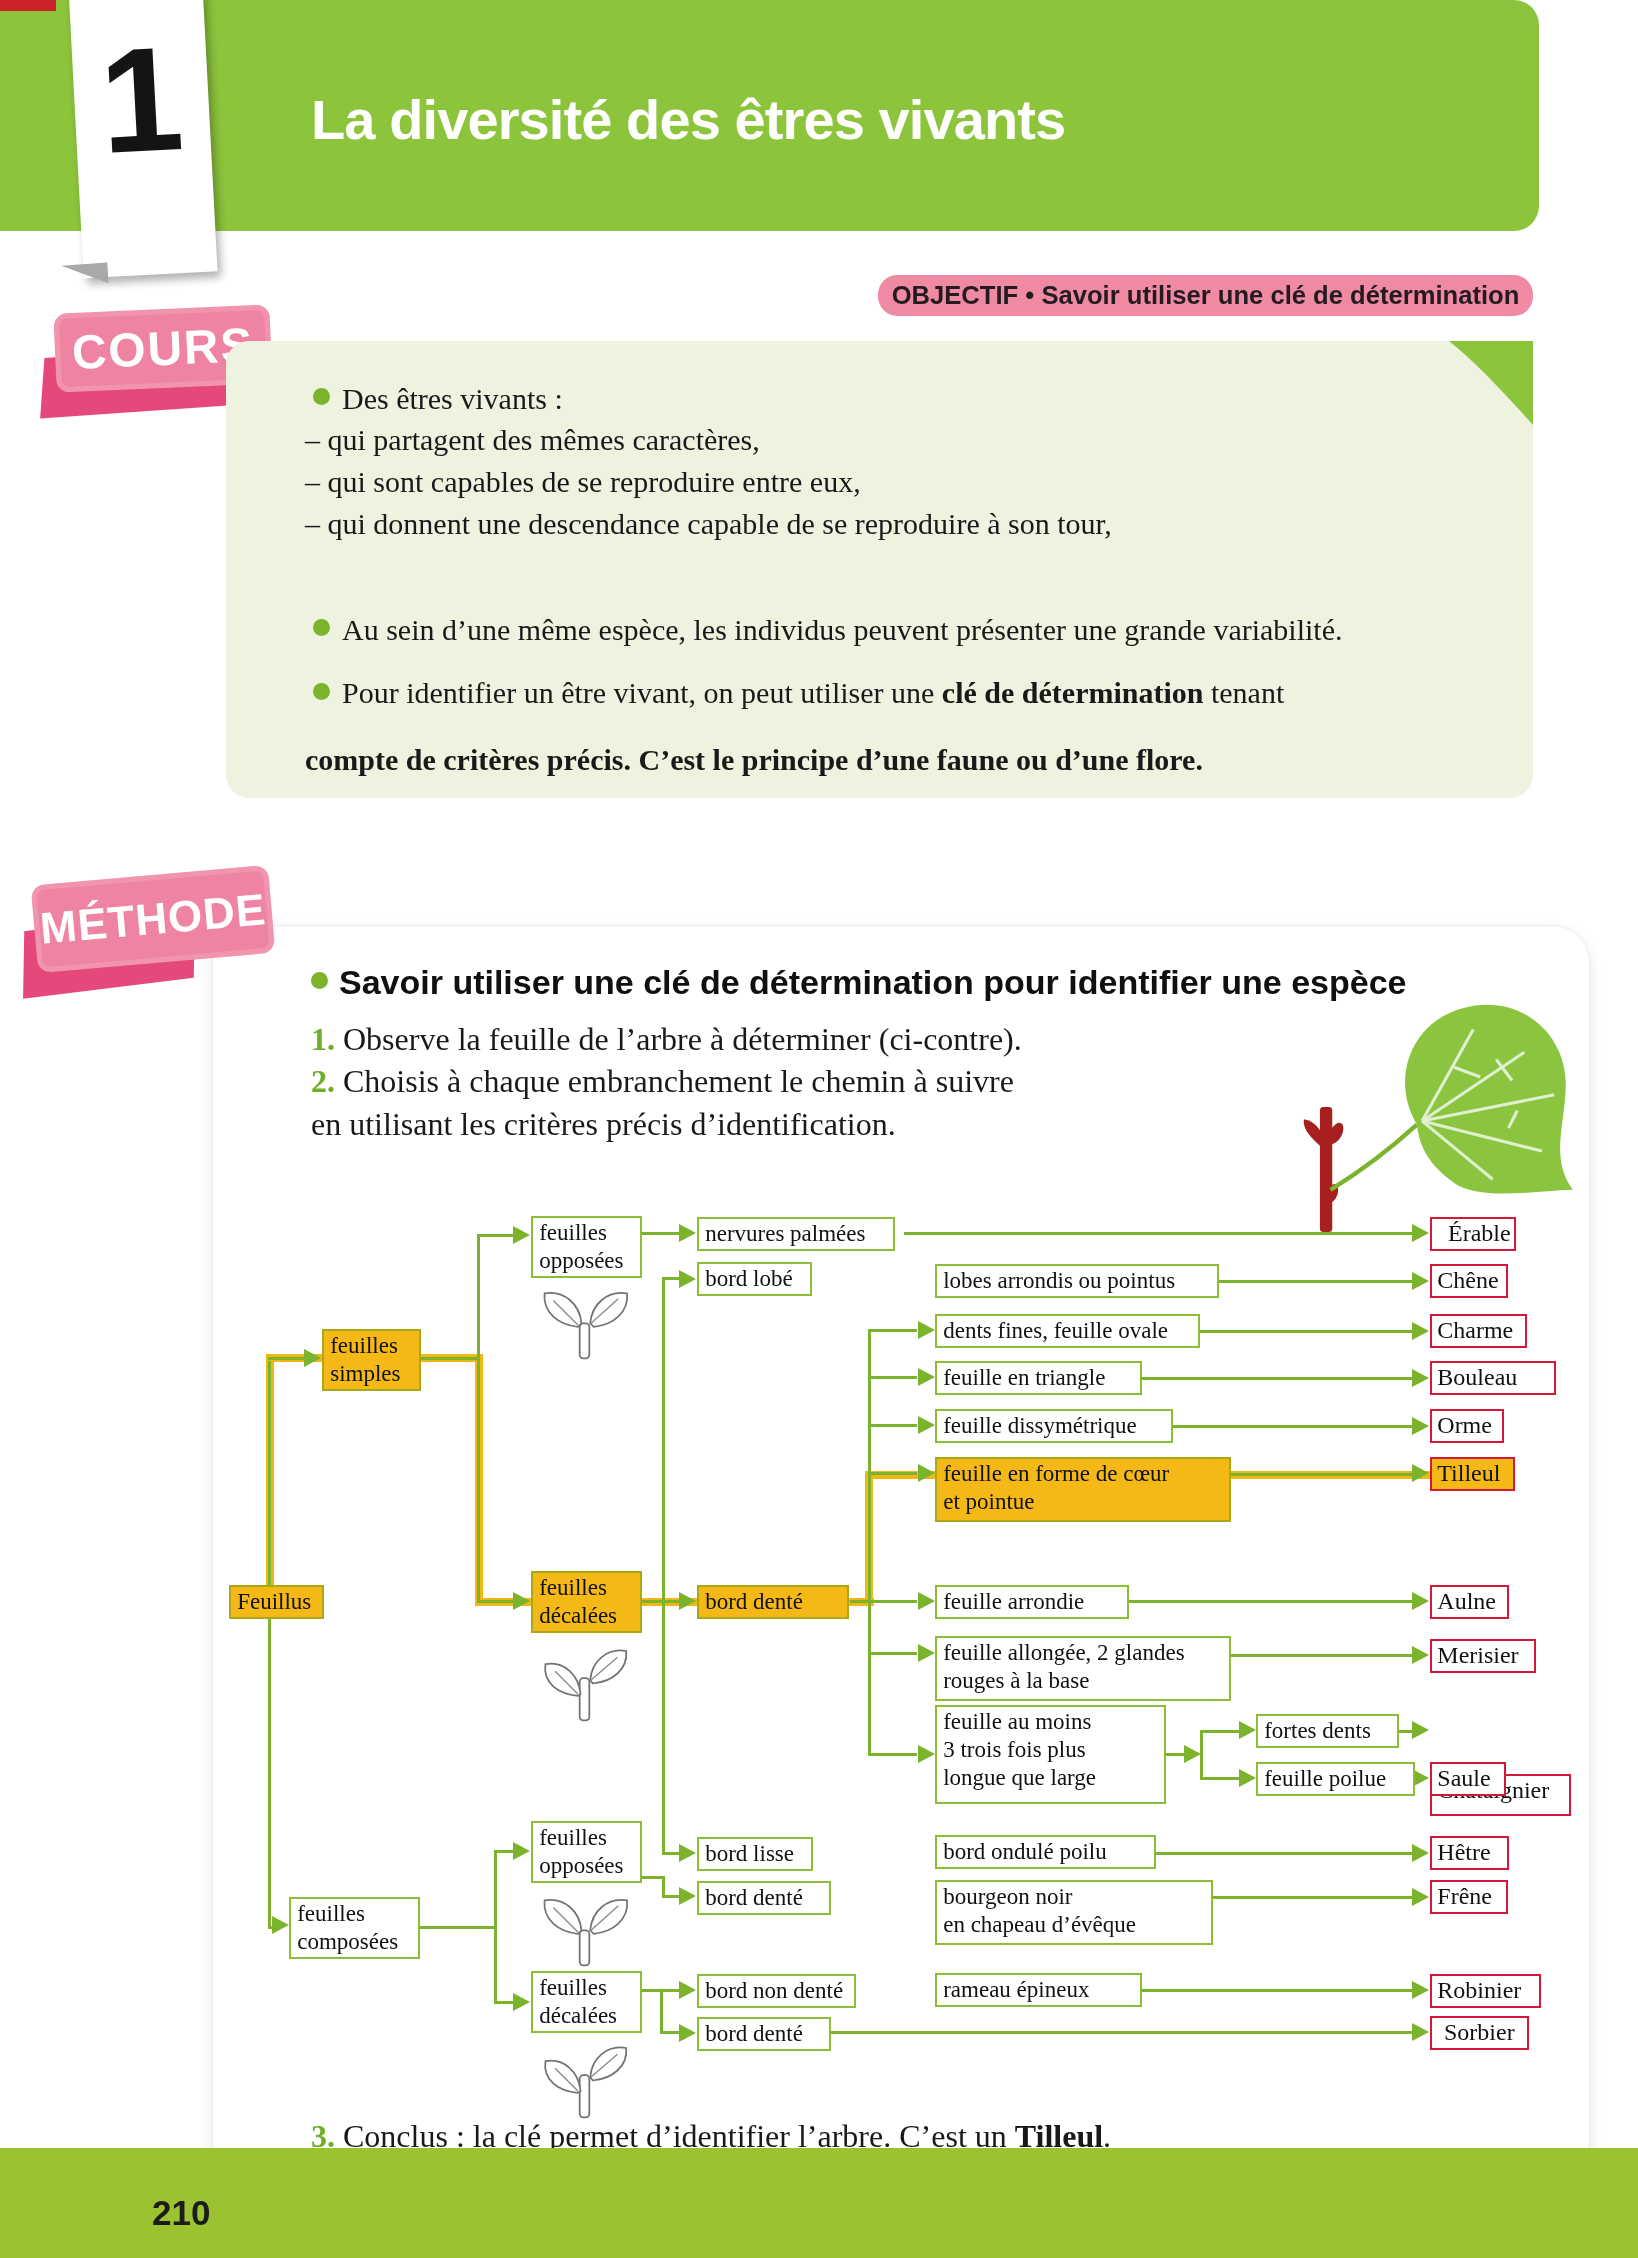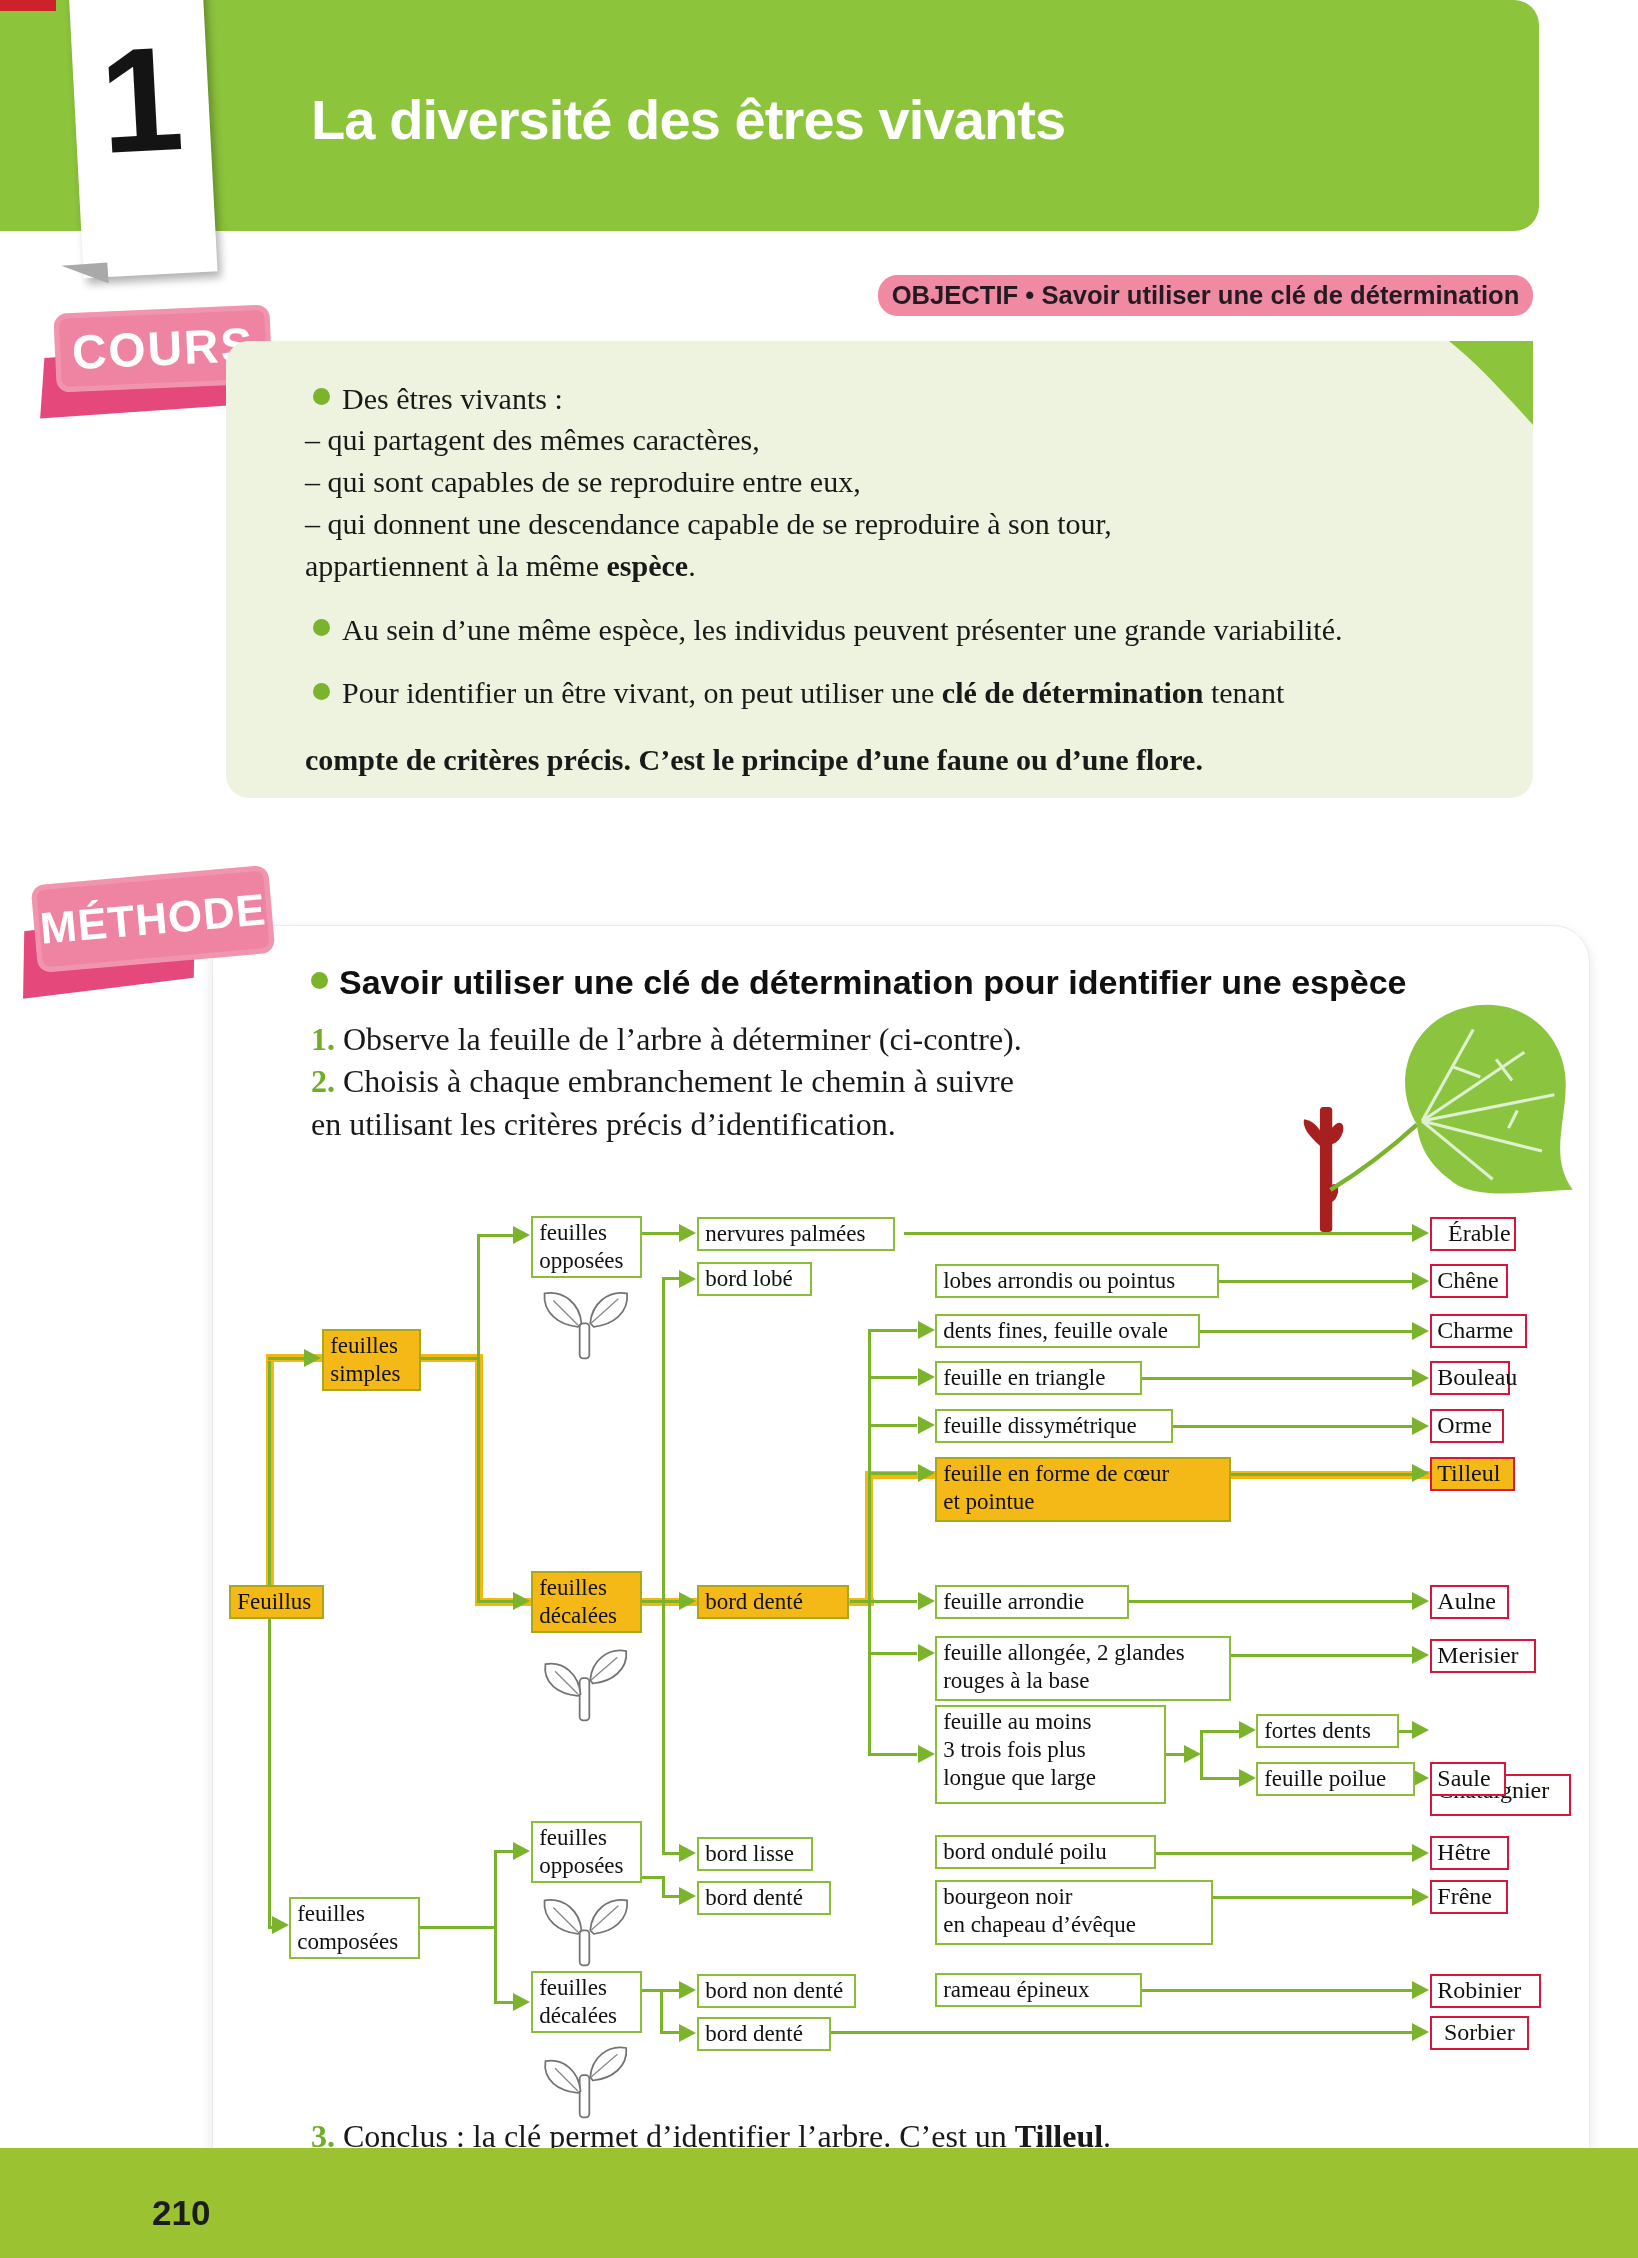--- a/index.html
+++ b/index.html
@@ -75,21 +75,20 @@
 
   <div class="cours-box"></div>
   <svg class="dogear" width="84" height="84" viewBox="0 0 95 95">
     <path d="M0,0 L95,0 L95,95 C62,58 28,22 0,0 Z" fill="#8cc43c"></path>
   </svg>
   <div class="dot" style="left:313px;top:388px;"></div>
   <div class="ctext" style="left:342px;top:378px;">Des êtres vivants :</div>
   <div class="ctext" style="left:305px;top:419px;">– qui partagent des mêmes caractères,</div>
   <div class="ctext" style="left:305px;top:461px;">– qui sont capables de se reproduire entre eux,</div>
   <div class="ctext" style="left:305px;top:503px;">– qui donnent une descendance capable de se reproduire à son tour,</div>
-  <div class="ctext" style="left:305px;top:545px;"><span>appartiennent à la même </span><b>espèce</b><span>.</span></div>
   <div class="dot" style="left:313px;top:619px;"></div>
   <div class="ctext" style="left:342px;top:609px;">Au sein d’une même espèce, les individus peuvent présenter une grande variabilité.</div>
   <div class="dot" style="left:313px;top:683px;"></div>
   <div class="ctext" style="left:342px;top:672px;text-align:center;"><span>Pour identifier un être vivant, on peut utiliser une </span><b>clé de détermination</b><span> tenant</span></div>
   <div class="ctext" style="left:305px;top:739px;font-weight:bold;">compte de critères précis. C’est le principe d’une faune ou d’une flore.</div>
 
   <div class="card"></div>
 
   <div class="ribbon-fold" style="left:23px;top:921px;width:172px;height:67px;transform:rotate(-7deg) skewX(-8deg);"></div>
   <div class="ribbon" style="left:34px;top:875px;width:238px;height:88px;transform:rotate(-5deg);font-size:44px;line-height:88px;letter-spacing:0.9px;"><span>MÉTHODE</span></div>
@@ -255,21 +254,21 @@
     <div class="node" style="left:935px;top:1835px;width:221px;height:34px;">bord ondulé poilu</div>
     <div class="node" style="left:935px;top:1880px;width:278px;height:65px;">bourgeon noir
 en chapeau d’évêque</div>
     <div class="node" style="left:697px;top:1974px;width:159px;height:34px;">bord non denté</div>
     <div class="node" style="left:935px;top:1973px;width:207px;height:34px;">rameau épineux</div>
     <div class="node" style="left:697px;top:2017px;width:134px;height:34px;">bord denté</div>
 
     <div class="sp" style="left:1430px;top:1217px;width:86px;height:34px;padding-left:16px;">Érable</div>
     <div class="sp" style="left:1430px;top:1264px;width:78px;height:34px;">Chêne</div>
     <div class="sp" style="left:1430px;top:1314px;width:97px;height:34px;">Charme</div>
-    <div class="sp" style="left:1430px;top:1361px;width:80px;height:34px;">Bouleau</div>
+    <div class="sp" style="left:1430px;top:1361px;width:126px;height:34px;">Bouleau</div>
     <div class="sp" style="left:1430px;top:1409px;width:74px;height:34px;">Orme</div>
     <div class="sp hi" style="left:1430px;top:1457px;width:85px;height:34px;">Tilleul</div>
     <div class="sp" style="left:1430px;top:1585px;width:79px;height:34px;">Aulne</div>
     <div class="sp" style="left:1430px;top:1639px;width:106px;height:34px;">Merisier</div>
     <div class="sp" style="left:1430px;top:1774px;width:141px;height:42px;">Châtaignier</div>
     <div class="sp" style="left:1430px;top:1762px;width:76px;height:34px;">Saule</div>
     <div class="sp" style="left:1430px;top:1836px;width:79px;height:34px;">Hêtre</div>
     <div class="sp" style="left:1430px;top:1880px;width:78px;height:34px;">Frêne</div>
     <div class="sp" style="left:1430px;top:1974px;width:111px;height:34px;">Robinier</div>
     <div class="sp" style="left:1430px;top:2016px;width:99px;height:34px;padding-left:12px;">Sorbier</div>

